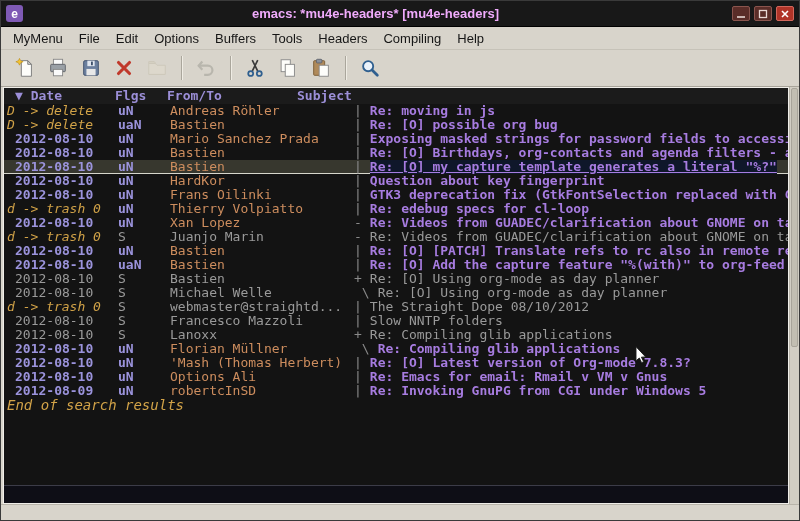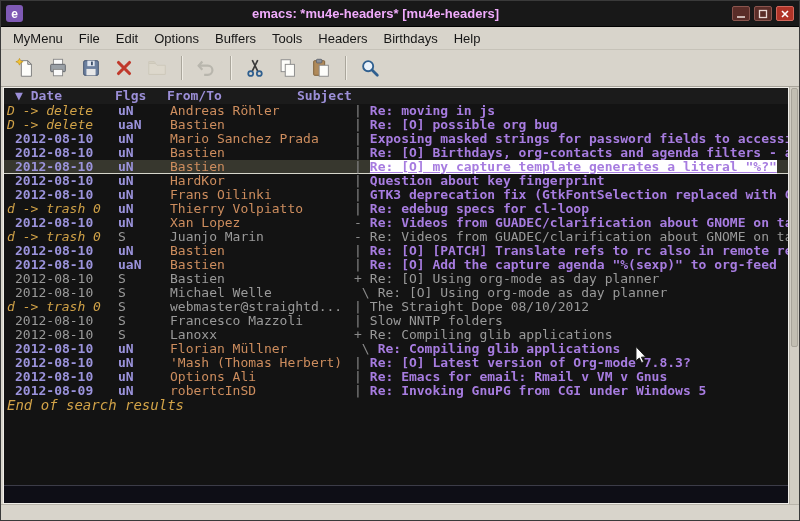--- a/index.html
+++ b/index.html
@@ -52,21 +52,21 @@
   .col-subject { flex:1; overflow:hidden; }
   .prefix { color:var(--prefix-fg); margin-right:8px; }
   .row.unread .col-mark, .row.unread .col-flags { color:var(--unread-date); font-weight:bold; }
   .row.read   .col-mark, .row.read   .col-flags { color:var(--read-fg); }
   .row.unread .col-from { color:var(--from-unread); }
   .row.read   .col-from { color:var(--read-fg); }
   .row.unread .subject-text { color:var(--unread-subject); font-weight:bold; }
   .row.read   .subject-text { color:var(--read-fg); }
   .row.marked .col-mark { padding-left:3px; color:var(--marked); font-style:italic; font-weight:normal; }
   .row.current { background:var(--hl-bg); box-shadow: inset 0 -1px 0 #d6d6cc; }
-  .row.current .subject-text { background:#ffffff; text-decoration:underline; }
+  .row.current .subject-text { background:#0f172a; text-decoration:underline; }
   .end-line { padding-left:3px; font-size:14px; line-height:15px; font-style:italic; color:var(--marked); }
   
   .modeline { height:18px; flex:none; background:#0e0e16; border-top:1px solid #3c3c48; color:#dedede;
     font-size:13px; line-height:16px; white-space:pre; overflow:hidden; padding-left:4px; }
   .ml-buffer { color:var(--modeline-blue); font-weight:bold; }
   .ml-amber { color:var(--modeline-amber); font-weight:bold; }
   .ml-cyan { color:var(--modeline-cyan); }
   .ml-red { color:var(--modeline-red); font-weight:bold; }
   .ml-dashes { color:#9a9a9a; }
   
@@ -102,21 +102,21 @@
   </div>
 
   <nav class="menubar">
       <span class="menu-item">MyMenu</span>
       <span class="menu-item">File</span>
       <span class="menu-item">Edit</span>
       <span class="menu-item">Options</span>
       <span class="menu-item">Buffers</span>
       <span class="menu-item">Tools</span>
       <span class="menu-item">Headers</span>
-      <span class="menu-item">Birthdays</span>
+      <span class="menu-item">Compiling</span>
       <span class="menu-item">Help</span>
     </nav>
 
   <div class="toolbar">
       <button class="tool">
         <svg viewBox="0 0 24 24">
           <path d="M8 4h7l4 4v13H8z" fill="#fdfdfa" stroke="#777"></path>
           <path d="M15 4l4 4h-4z" fill="#d8d8d2" stroke="#777"></path>
           <path d="M6 1.5l1.2 2.5L10 5.2 7.2 6.4 6 8.9 4.8 6.4 2 5.2l2.8-1.2z" fill="#f4c430" stroke="#b8860b" stroke-width="0.6"></path>
         </svg>
@@ -200,21 +200,21 @@
             <div class="row unread marked"><span class="col-mark">D -&gt; delete</span><span class="col-flags">uaN</span><span class="col-from">Bastien</span><span class="col-subject"><span class="prefix">|</span><span class="subject-text">Re: [O] possible org bug</span></span></div>
             <div class="row unread"><span class="col-mark">2012-08-10</span><span class="col-flags">uN</span><span class="col-from">Mario Sanchez Prada</span><span class="col-subject"><span class="prefix">|</span><span class="subject-text">Exposing masked strings for password fields to accessibility</span></span></div>
             <div class="row unread"><span class="col-mark">2012-08-10</span><span class="col-flags">uN</span><span class="col-from">Bastien</span><span class="col-subject"><span class="prefix">|</span><span class="subject-text">Re: [O] Birthdays, org-contacts and agenda filters - a bug?</span></span></div>
             <div class="row unread current"><span class="col-mark">2012-08-10</span><span class="col-flags">uN</span><span class="col-from">Bastien</span><span class="col-subject"><span class="prefix">|</span><span class="subject-text">Re: [O] my capture template generates a literal "%?"</span></span></div>
             <div class="row unread"><span class="col-mark">2012-08-10</span><span class="col-flags">uN</span><span class="col-from">HardKor</span><span class="col-subject"><span class="prefix">|</span><span class="subject-text">Question about key fingerprint</span></span></div>
             <div class="row unread"><span class="col-mark">2012-08-10</span><span class="col-flags">uN</span><span class="col-from">Frans Oilinki</span><span class="col-subject"><span class="prefix">|</span><span class="subject-text">GTK3 deprecation fix (GtkFontSelection replaced with GtkFontChooser)</span></span></div>
             <div class="row unread marked"><span class="col-mark">d -&gt; trash 0</span><span class="col-flags">uN</span><span class="col-from">Thierry Volpiatto</span><span class="col-subject"><span class="prefix">|</span><span class="subject-text">Re: edebug specs for cl-loop</span></span></div>
             <div class="row unread"><span class="col-mark">2012-08-10</span><span class="col-flags">uN</span><span class="col-from">Xan Lopez</span><span class="col-subject"><span class="prefix">-</span><span class="subject-text">Re: Videos from GUADEC/clarification about GNOME on tablets</span></span></div>
             <div class="row read marked"><span class="col-mark">d -&gt; trash 0</span><span class="col-flags">S</span><span class="col-from">Juanjo Marin</span><span class="col-subject"><span class="prefix">-</span><span class="subject-text">Re: Videos from GUADEC/clarification about GNOME on tablets</span></span></div>
             <div class="row unread"><span class="col-mark">2012-08-10</span><span class="col-flags">uN</span><span class="col-from">Bastien</span><span class="col-subject"><span class="prefix">|</span><span class="subject-text">Re: [O] [PATCH] Translate refs to rc also in remote references</span></span></div>
-            <div class="row unread"><span class="col-mark">2012-08-10</span><span class="col-flags">uaN</span><span class="col-from">Bastien</span><span class="col-subject"><span class="prefix">|</span><span class="subject-text">Re: [O] Add the capture agenda "%(sexp)" to org-feed</span></span></div>
+            <div class="row unread"><span class="col-mark">2012-08-10</span><span class="col-flags">uaN</span><span class="col-from">Bastien</span><span class="col-subject"><span class="prefix">|</span><span class="subject-text">Re: [O] Add the capture feature "%(with)" to org-feed</span></span></div>
             <div class="row read"><span class="col-mark">2012-08-10</span><span class="col-flags">S</span><span class="col-from">Bastien</span><span class="col-subject"><span class="prefix">+</span><span class="subject-text">Re: [O] Using org-mode as day planner</span></span></div>
             <div class="row read"><span class="col-mark">2012-08-10</span><span class="col-flags">S</span><span class="col-from">Michael Welle</span><span class="col-subject"><span class="prefix"> \</span><span class="subject-text">Re: [O] Using org-mode as day planner</span></span></div>
             <div class="row read marked"><span class="col-mark">d -&gt; trash 0</span><span class="col-flags">S</span><span class="col-from">webmaster@straightd...</span><span class="col-subject"><span class="prefix">|</span><span class="subject-text">The Straight Dope 08/10/2012</span></span></div>
             <div class="row read"><span class="col-mark">2012-08-10</span><span class="col-flags">S</span><span class="col-from">Francesco Mazzoli</span><span class="col-subject"><span class="prefix">|</span><span class="subject-text">Slow NNTP folders</span></span></div>
             <div class="row read"><span class="col-mark">2012-08-10</span><span class="col-flags">S</span><span class="col-from">Lanoxx</span><span class="col-subject"><span class="prefix">+</span><span class="subject-text">Re: Compiling glib applications</span></span></div>
             <div class="row unread"><span class="col-mark">2012-08-10</span><span class="col-flags">uN</span><span class="col-from">Florian Müllner</span><span class="col-subject"><span class="prefix"> \</span><span class="subject-text">Re: Compiling glib applications</span></span></div>
             <div class="row unread"><span class="col-mark">2012-08-10</span><span class="col-flags">uN</span><span class="col-from">'Mash (Thomas Herbert)</span><span class="col-subject"><span class="prefix">|</span><span class="subject-text">Re: [O] Latest version of Org-mode 7.8.3?</span></span></div>
             <div class="row unread"><span class="col-mark">2012-08-10</span><span class="col-flags">uN</span><span class="col-from">Options Ali</span><span class="col-subject"><span class="prefix">|</span><span class="subject-text">Re: Emacs for email: Rmail v VM v Gnus</span></span></div>
             <div class="row unread"><span class="col-mark">2012-08-09</span><span class="col-flags">uN</span><span class="col-from">robertcInSD</span><span class="col-subject"><span class="prefix">|</span><span class="subject-text">Re: Invoking GnuPG from CGI under Windows 5</span></span></div>
           </div>

